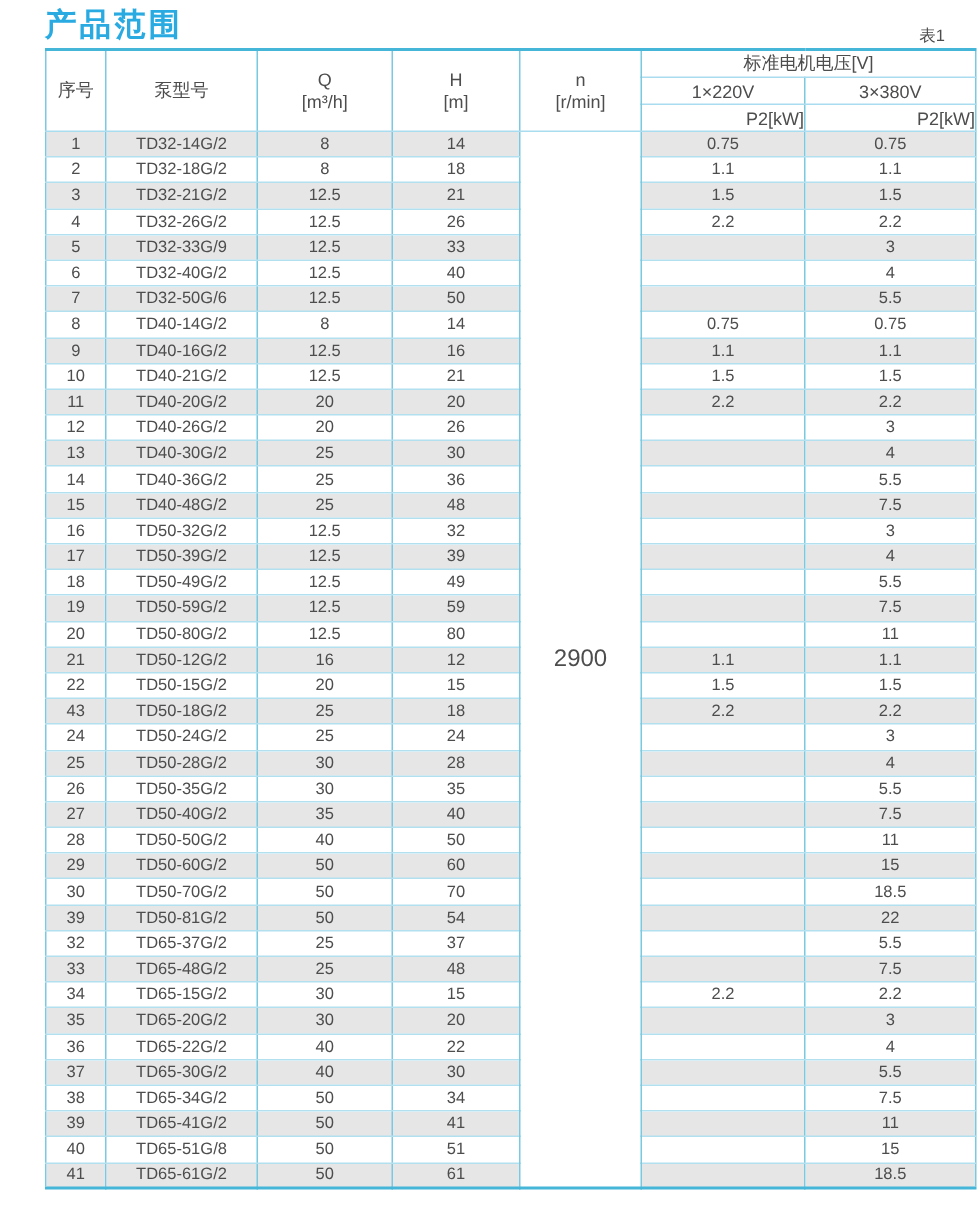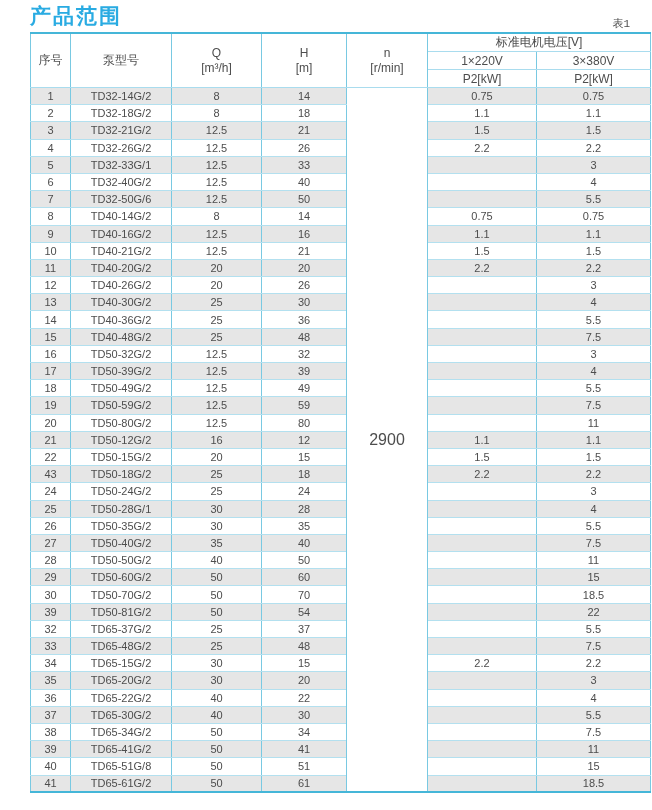--- a/index.html
+++ b/index.html
@@ -12,21 +12,21 @@
   }
   .page { position: relative; width: 652px; height: 642px; padding-left: 31px; }
 
   .page-title {
     position: absolute; left: 30px; top: 2px;
     font-size: 21px; font-weight: bold; letter-spacing: 2px;
     color: #29abe2;
   }
   .table-label {
     position: absolute; right: 22px; top: 16px;
-    font-size: 11px; color: #4d4d4d; font-family: Liberation Mono, monospace;
+    font-size: 11px; color: #4d4d4d;
   }
 
   table.product-table {
     position: absolute; left: 30px; top: 32px;
     width: 620px;
     border-collapse: collapse;
     table-layout: fixed;
     font-size: 11px;
     color: #4d4d4d;
     border-top: 2px solid #45b6d8;
@@ -48,21 +48,21 @@
     font-weight: normal;
     overflow: hidden;
     white-space: nowrap;
   }
   thead th {
     background: #ffffff;
     font-size: 12px;
     height: 18px;
     border-bottom: 1px solid #a9dcee;
   }
-  thead tr:last-child th { border-bottom: 1px solid #a9dcee; }
+  thead tr:last-child th { border-bottom: 1px solid #a9dcee; text-align: right; }
   thead .hdr-2line { line-height: 1.25; }
 
   tbody td {
     height: 17.2px;
     border-top: 1px solid #b3e0ef;
     border-bottom: 1px solid #b3e0ef;
   }
   tbody tr:nth-child(odd) td { background: #e6e6e6; }
   tbody tr:nth-child(even) td { background: #ffffff; }
   tbody td.ncell {
@@ -146,21 +146,21 @@
         <tr>
           <td>4</td>
           <td>TD32-26G/2</td>
           <td>12.5</td>
           <td>26</td>
           <td>2.2</td>
           <td>2.2</td>
         </tr>
         <tr>
           <td>5</td>
-          <td>TD32-33G/1</td>
+          <td>TD32-33G/9</td>
           <td>12.5</td>
           <td>33</td>
           <td></td>
           <td>3</td>
         </tr>
         <tr>
           <td>6</td>
           <td>TD32-40G/2</td>
           <td>12.5</td>
           <td>40</td>
@@ -306,21 +306,21 @@
         <tr>
           <td>24</td>
           <td>TD50-24G/2</td>
           <td>25</td>
           <td>24</td>
           <td></td>
           <td>3</td>
         </tr>
         <tr>
           <td>25</td>
-          <td>TD50-28G/1</td>
+          <td>TD50-28G/2</td>
           <td>30</td>
           <td>28</td>
           <td></td>
           <td>4</td>
         </tr>
         <tr>
           <td>26</td>
           <td>TD50-35G/2</td>
           <td>30</td>
           <td>35</td>

